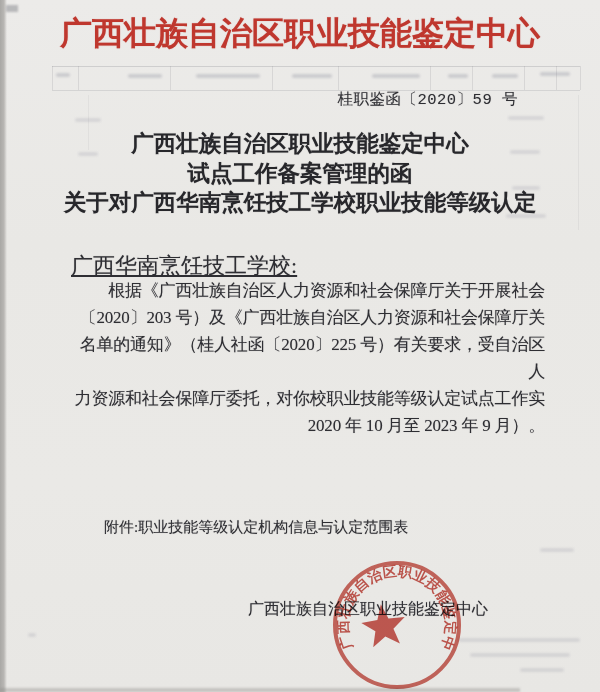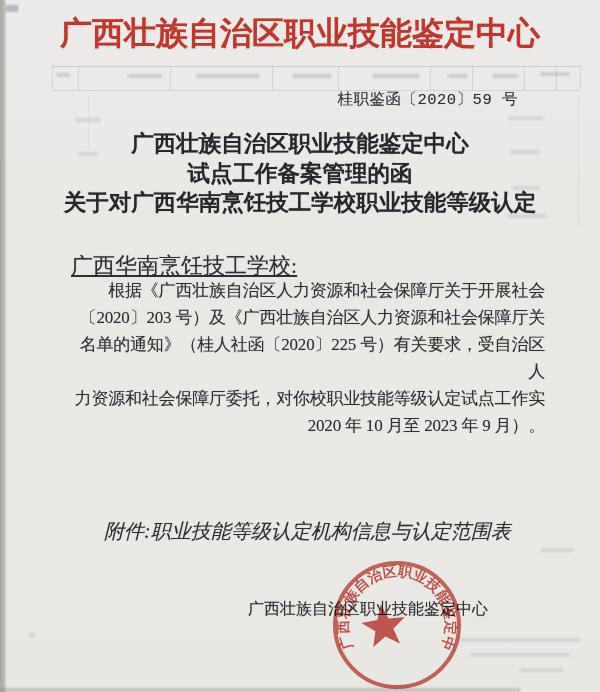--- a/index.html
+++ b/index.html
@@ -28,21 +28,21 @@
     position:absolute;left:0;right:0;top:12px;text-align:center;
     font-size:32px;font-weight:700;letter-spacing:0px;color:#bf372e;
     text-shadow:0 0 1px rgba(191,55,46,.45);
   }
   .docnum{position:absolute;top:89px;right:82px;font-size:15.5px;letter-spacing:.5px;font-family:Liberation Mono, monospace;}
   .doc-title{position:absolute;left:0;right:0;top:129px;text-align:center;
     font-size:22.5px;font-weight:700;line-height:29.5px;letter-spacing:0;color:#27272b;}
   .salutation{position:absolute;left:71px;top:251px;font-size:22px;text-decoration:underline;}
   .body-par{position:absolute;left:71px;top:277px;width:474px;font-size:17px;line-height:27px;letter-spacing:-.2px;text-align:right;}
   .body-par .first{text-indent:34px;}
-  .attachment{position:absolute;left:104px;top:518px;font-size:20px;font-style:italic;}
+  .attachment{position:absolute;left:104px;top:518px;font-size:15px;}
   .sig-org{position:absolute;left:248px;top:599px;font-size:16px;}
   .sig-date{position:absolute;left:294px;top:628px;font-size:16px;}
 
   .seal{position:absolute;left:322px;top:550px;width:150px;height:150px;
     mix-blend-mode:multiply;opacity:.92;filter:blur(.3px);}
 </style>
 </head>
 <body>
 
 <div class="page">

